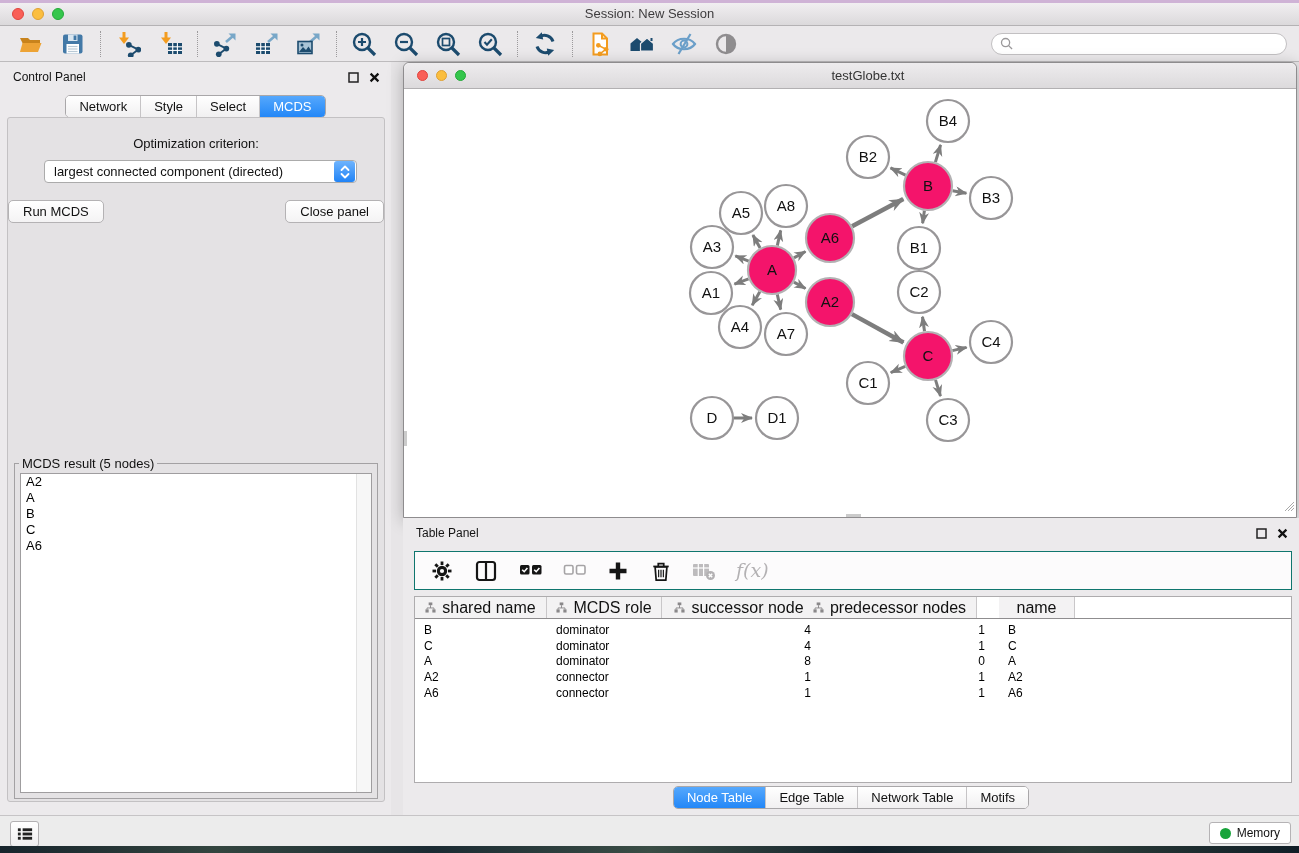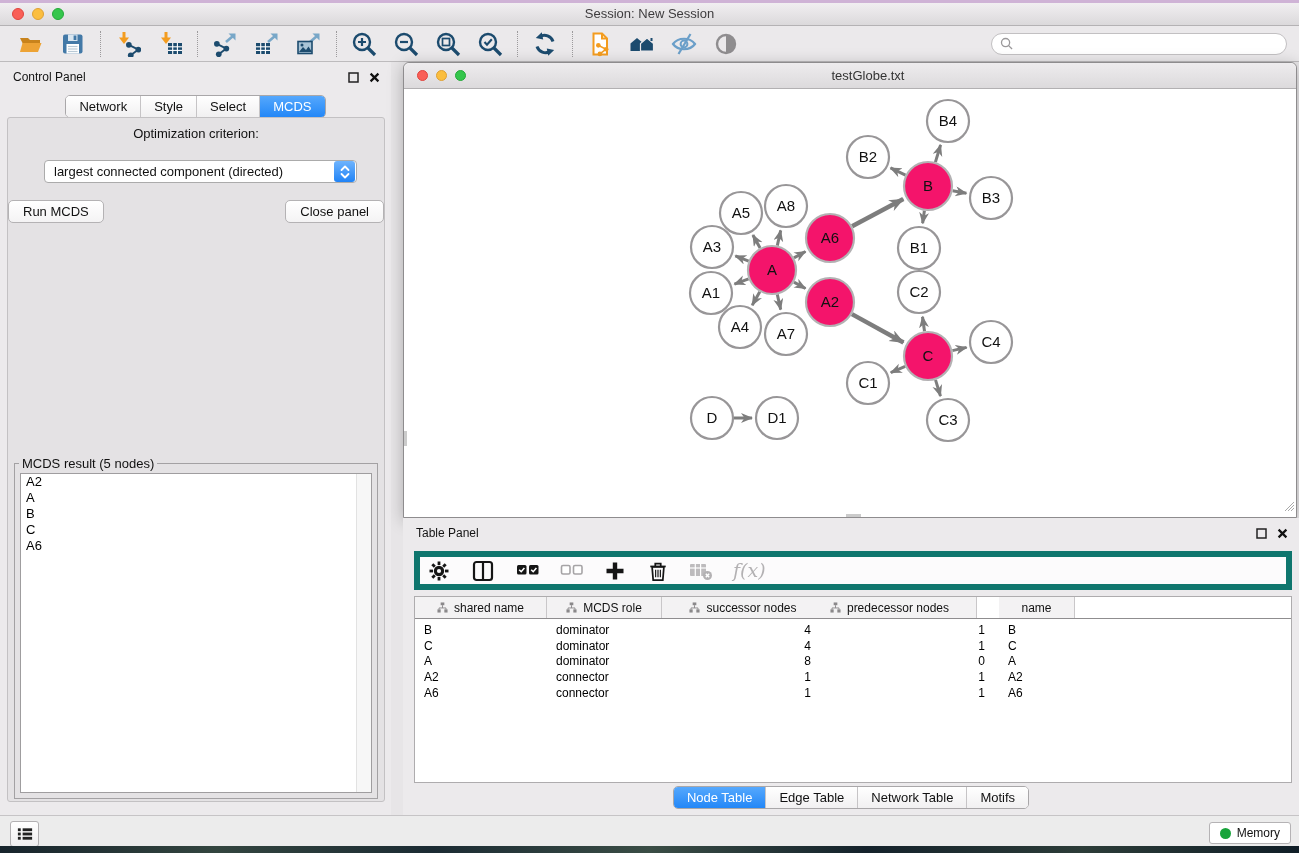--- a/index.html
+++ b/index.html
@@ -24,21 +24,21 @@
   .ph-btns{position:absolute;right:11px;top:10px;display:flex;gap:10px;align-items:center;}
   .ph-btn{display:flex;}
 
   .control-panel{position:absolute;left:0;top:62px;width:391px;height:753px;background:#eceaec;}
   .cp-tabs{position:absolute;left:0;top:33px;width:100%;display:flex;justify-content:center;}
   .seg{display:inline-flex;border:1px solid #a9a7a9;border-radius:5px;overflow:hidden;background:#fff;}
   .seg-item{padding:3px 13px;font-size:13px;color:#111;background:linear-gradient(#ffffff,#f1f0f1);border-right:1px solid #c6c4c6;white-space:nowrap;}
   .seg-item:last-child{border-right:none;}
   .seg-item.selected{background:linear-gradient(#55a8fd,#2387f7);color:#fff;}
   .cp-body{position:absolute;left:7px;right:6px;top:55px;bottom:13px;border:1px solid #c3c1c3;border-radius:3px;background:#e4e2e4;}
-  .opt-label{margin-top:8px;text-align:center;font-size:13px;color:#111;}
+  .opt-label{margin-top:18px;text-align:center;font-size:13px;color:#111;}
   .combo{position:absolute;left:36px;top:42px;width:313px;height:23px;background:#fff;border:1px solid #ababab;border-radius:4px;display:flex;align-items:center;box-sizing:border-box;}
   .combo-value{flex:1;font-size:13px;padding-left:9px;white-space:nowrap;overflow:hidden;color:#111;}
   .stepper{width:21px;height:21px;border-radius:3px;margin-right:1px;background:linear-gradient(#6fb4fd,#2083f6);display:flex;align-items:center;justify-content:center;}
   .cp-buttons{position:absolute;top:82px;width:100%;display:flex;justify-content:space-between;gap:13px;}
   .mac-btn{background:linear-gradient(#ffffff,#f4f3f4);border:1px solid #b4b2b4;border-radius:5px;font-size:13px;padding:3px 14px;color:#111;font-family:inherit;}
   .result-box{position:absolute;left:6px;right:6px;top:338px;bottom:2px;border:1px solid #a3a1a3;margin:0;padding:0;}
   .result-box legend{font-size:13px;margin-left:4px;padding:0 3px;color:#111;}
   .result-list{position:absolute;left:5px;right:5px;top:2px;bottom:5px;background:#fff;border:1px solid #9f9d9f;}
   .result-scroll{position:absolute;right:0;top:0;bottom:0;width:14px;background:#f7f7f7;border-left:1px solid #e2e2e2;}
   .result-item{font-size:13px;line-height:16px;padding:0 5px;color:#000;}
@@ -47,26 +47,26 @@
   .nw-titlebar{position:relative;height:25px;background:linear-gradient(#eeecee,#dcdadc);border-bottom:1px solid #b2b0b2;border-radius:6px 6px 0 0;padding-left:36px;}
   .nw-lights{position:absolute;left:13px;top:7px;display:flex;gap:8px;}
   .nw-lights .light{width:11px;height:11px;}
   .nw-title{line-height:25px;text-align:center;font-size:13px;color:#333;}
   .nw-canvas{position:absolute;left:0;top:26px;right:0;bottom:0;background:#fff;overflow:hidden;}
   .grip{position:absolute;right:1px;bottom:1px;}
   .scrollmark-v{position:absolute;left:0;top:342px;width:3px;height:15px;background:#cbcbcb;}
   .scrollmark-h{position:absolute;left:442px;bottom:0;width:15px;height:3px;background:#cbcbcb;}
 
   .table-panel{position:absolute;left:403px;top:518px;width:896px;height:297px;background:#eceaec;}
-  .tp-toolbar{position:absolute;left:11px;right:7px;top:33px;height:39px;background:#fcfbfc;border:6px solid #0f766e;display:flex;align-items:center;padding-left:8px;gap:21px;box-sizing:border-box;}
+  .tp-toolbar{position:absolute;left:11px;right:7px;top:33px;height:39px;background:#fcfbfc;border:1px solid #0f766e;display:flex;align-items:center;padding-left:16px;gap:21px;box-sizing:border-box;}
   .tp-icon{display:flex;align-items:center;}
   .fx{font-family:"DejaVu Serif",serif;font-style:italic;font-size:19px;color:#b3b1b3;line-height:1;}
   .tp-table{position:absolute;left:11px;right:7px;top:78px;bottom:32px;background:#fff;border:1px solid #aeacae;overflow:hidden;}
   .t-head{position:relative;height:22px;border-bottom:1px solid #8f8d8f;box-sizing:border-box;}
-  .hc{position:absolute;top:0;height:21px;background:#f3f2f3;border-right:1px solid #c9c7c9;display:flex;align-items:center;justify-content:center;gap:6px;font-size:12px;color:#111;box-sizing:border-box;}
+  .hc{position:absolute;top:0;height:21px;background:#f3f2f3;border-right:1px solid #c9c7c9;display:flex;align-items:center;justify-content:center;gap:6px;font-size:16px;color:#111;box-sizing:border-box;}
   .t-body{padding-top:3px;}
   .t-row{display:flex;height:15.7px;align-items:center;font-size:12px;color:#000;}
   .t-cell{box-sizing:border-box;white-space:nowrap;overflow:hidden;}
   .tp-tabs{position:absolute;left:0;right:0;bottom:6px;display:flex;justify-content:center;margin-top:22px;}
 
   .statusbar{position:absolute;left:0;top:815px;width:100%;height:31px;background:#ececec;border-top:1px solid #c6c4c6;box-sizing:border-box;}
   .sb-left-btn{position:absolute;left:10px;top:5px;width:27px;height:24px;background:linear-gradient(#ffffff,#efeeef);border:1px solid #b2b0b2;border-radius:3px;display:flex;align-items:center;justify-content:center;}
   .memory-btn{position:absolute;right:8px;top:6px;height:22px;background:#fff;border:1px solid #b5b3b5;border-radius:3px;display:flex;align-items:center;gap:6px;padding:0 10px;font-size:12px;color:#111;box-sizing:border-box;}
   .mem-dot{width:11px;height:11px;border-radius:50%;background:#17a33a;}
   .desktop-strip{position:absolute;left:0;top:846px;width:100%;height:7px;background:linear-gradient(90deg,#17242c,#33453f,#1b2b33,#3a4d45,#14222b,#2c3c38,#101e27);}

